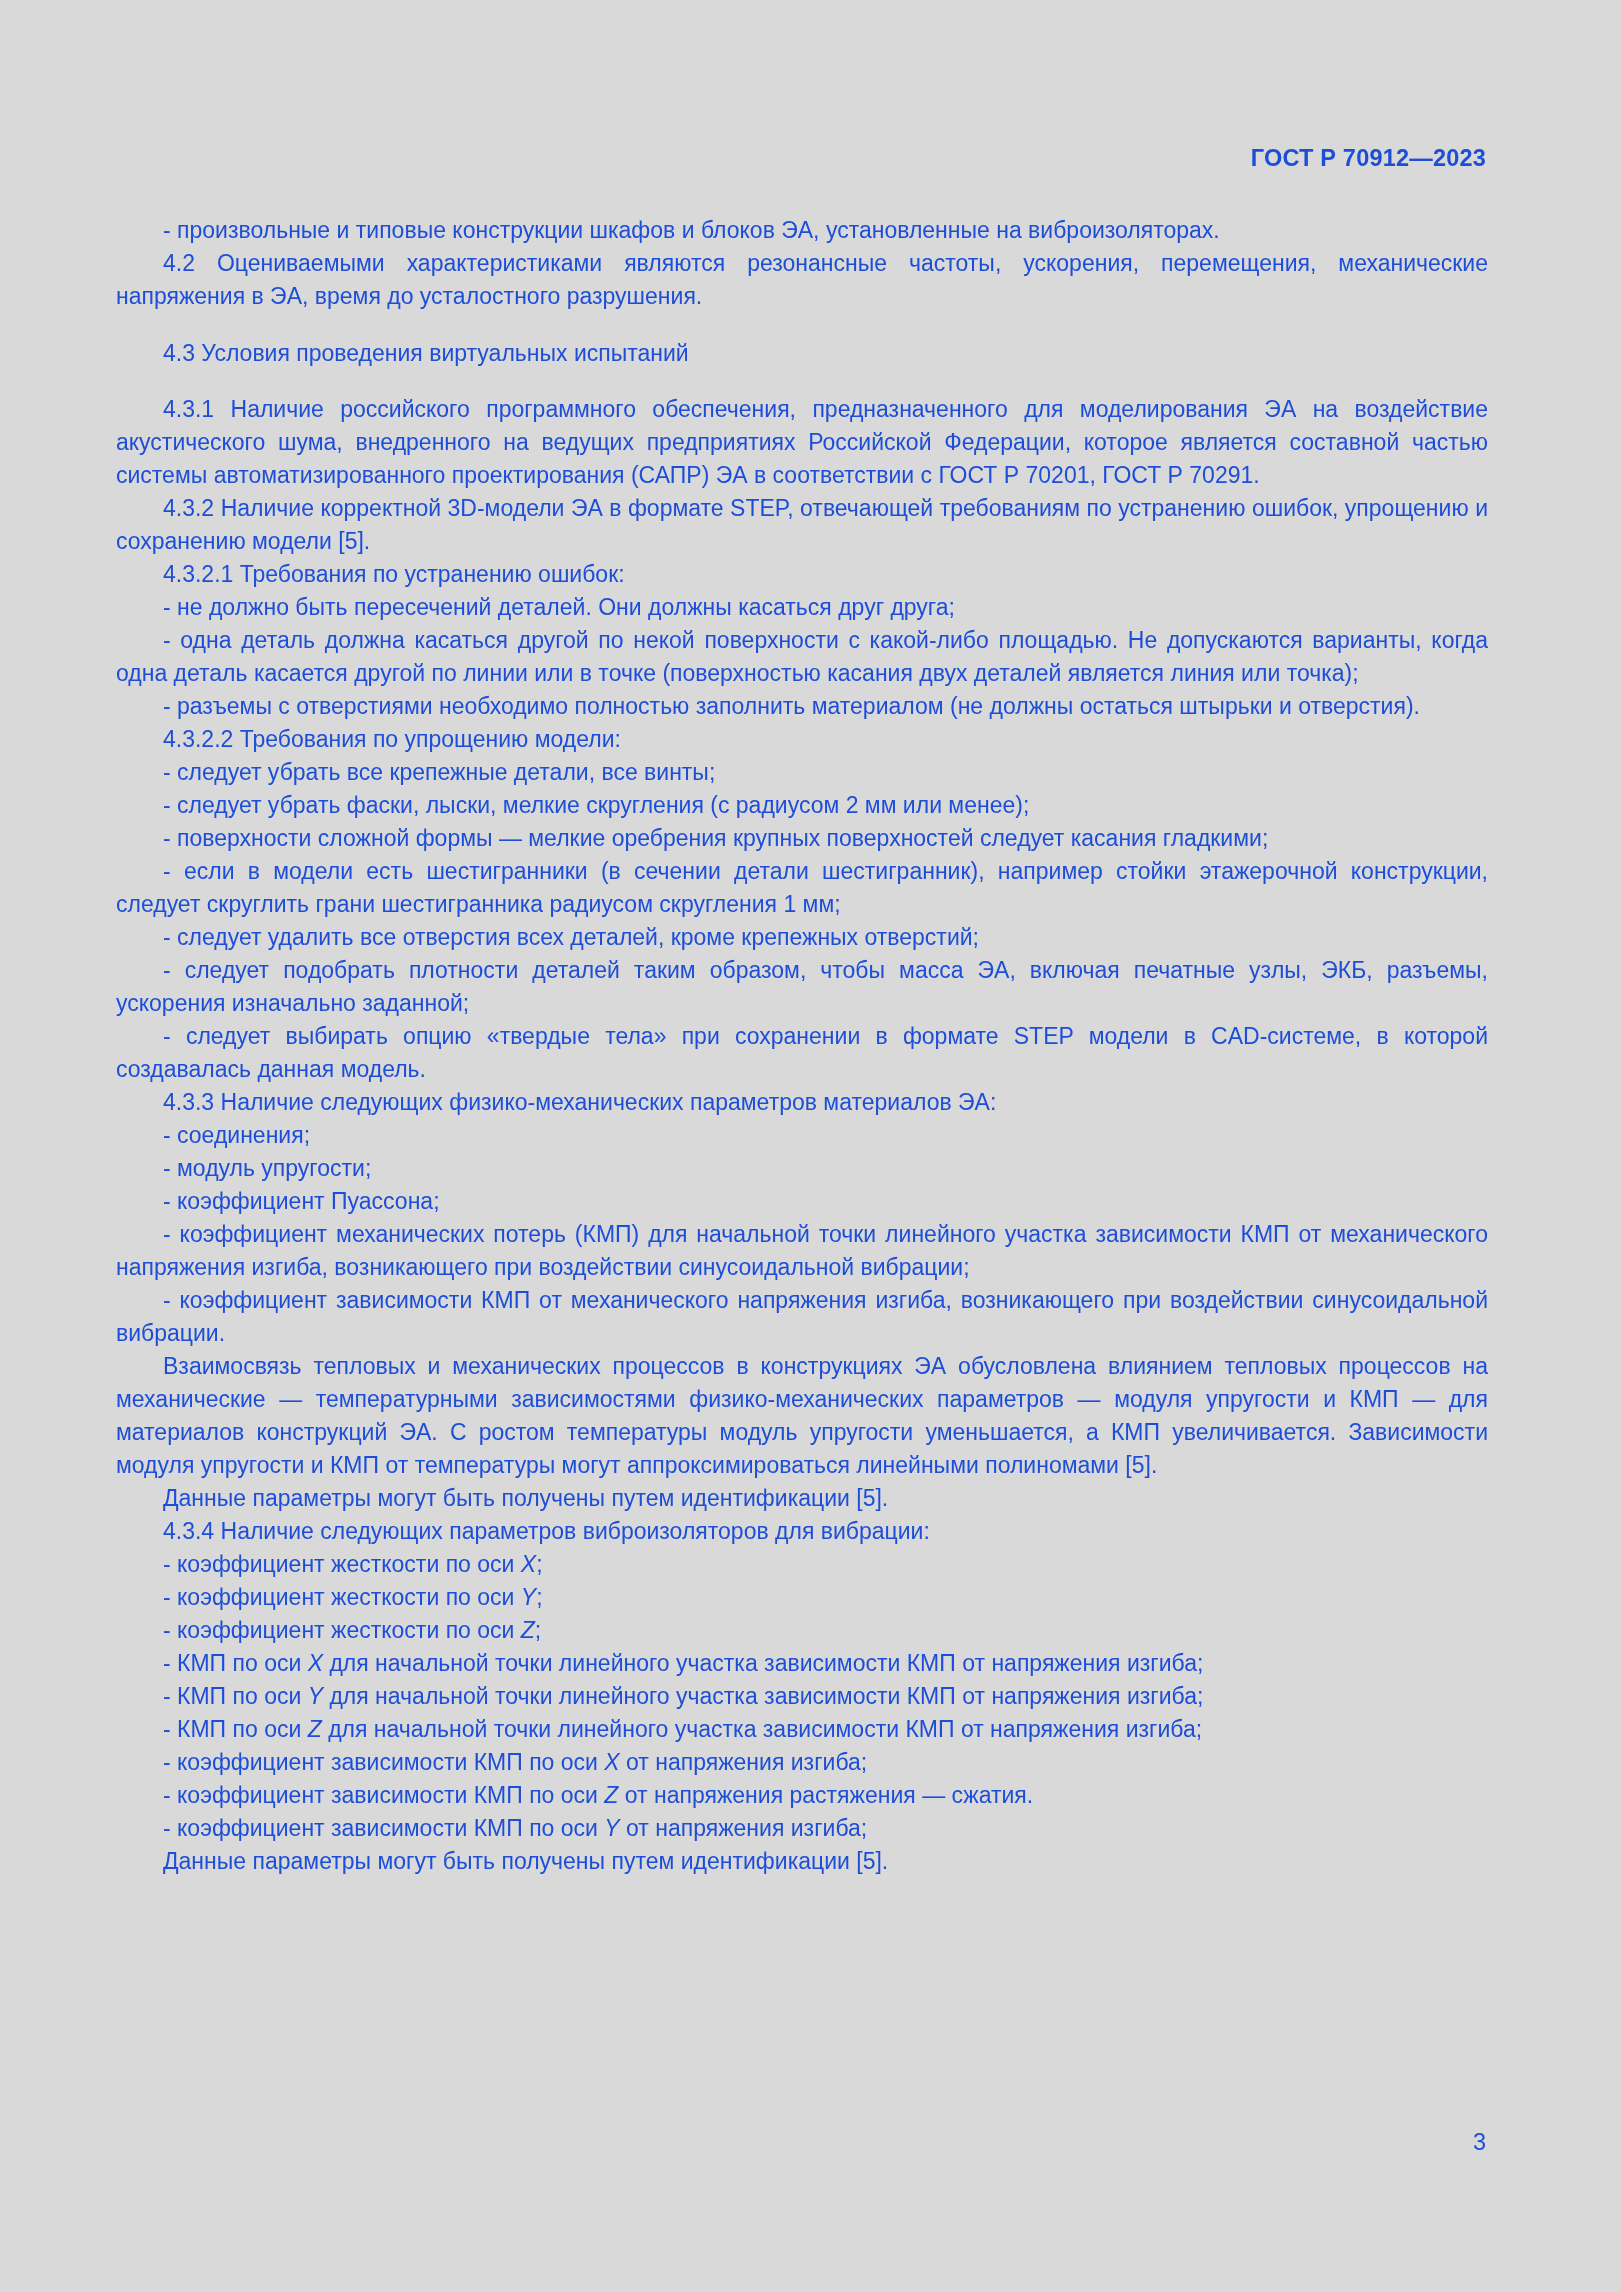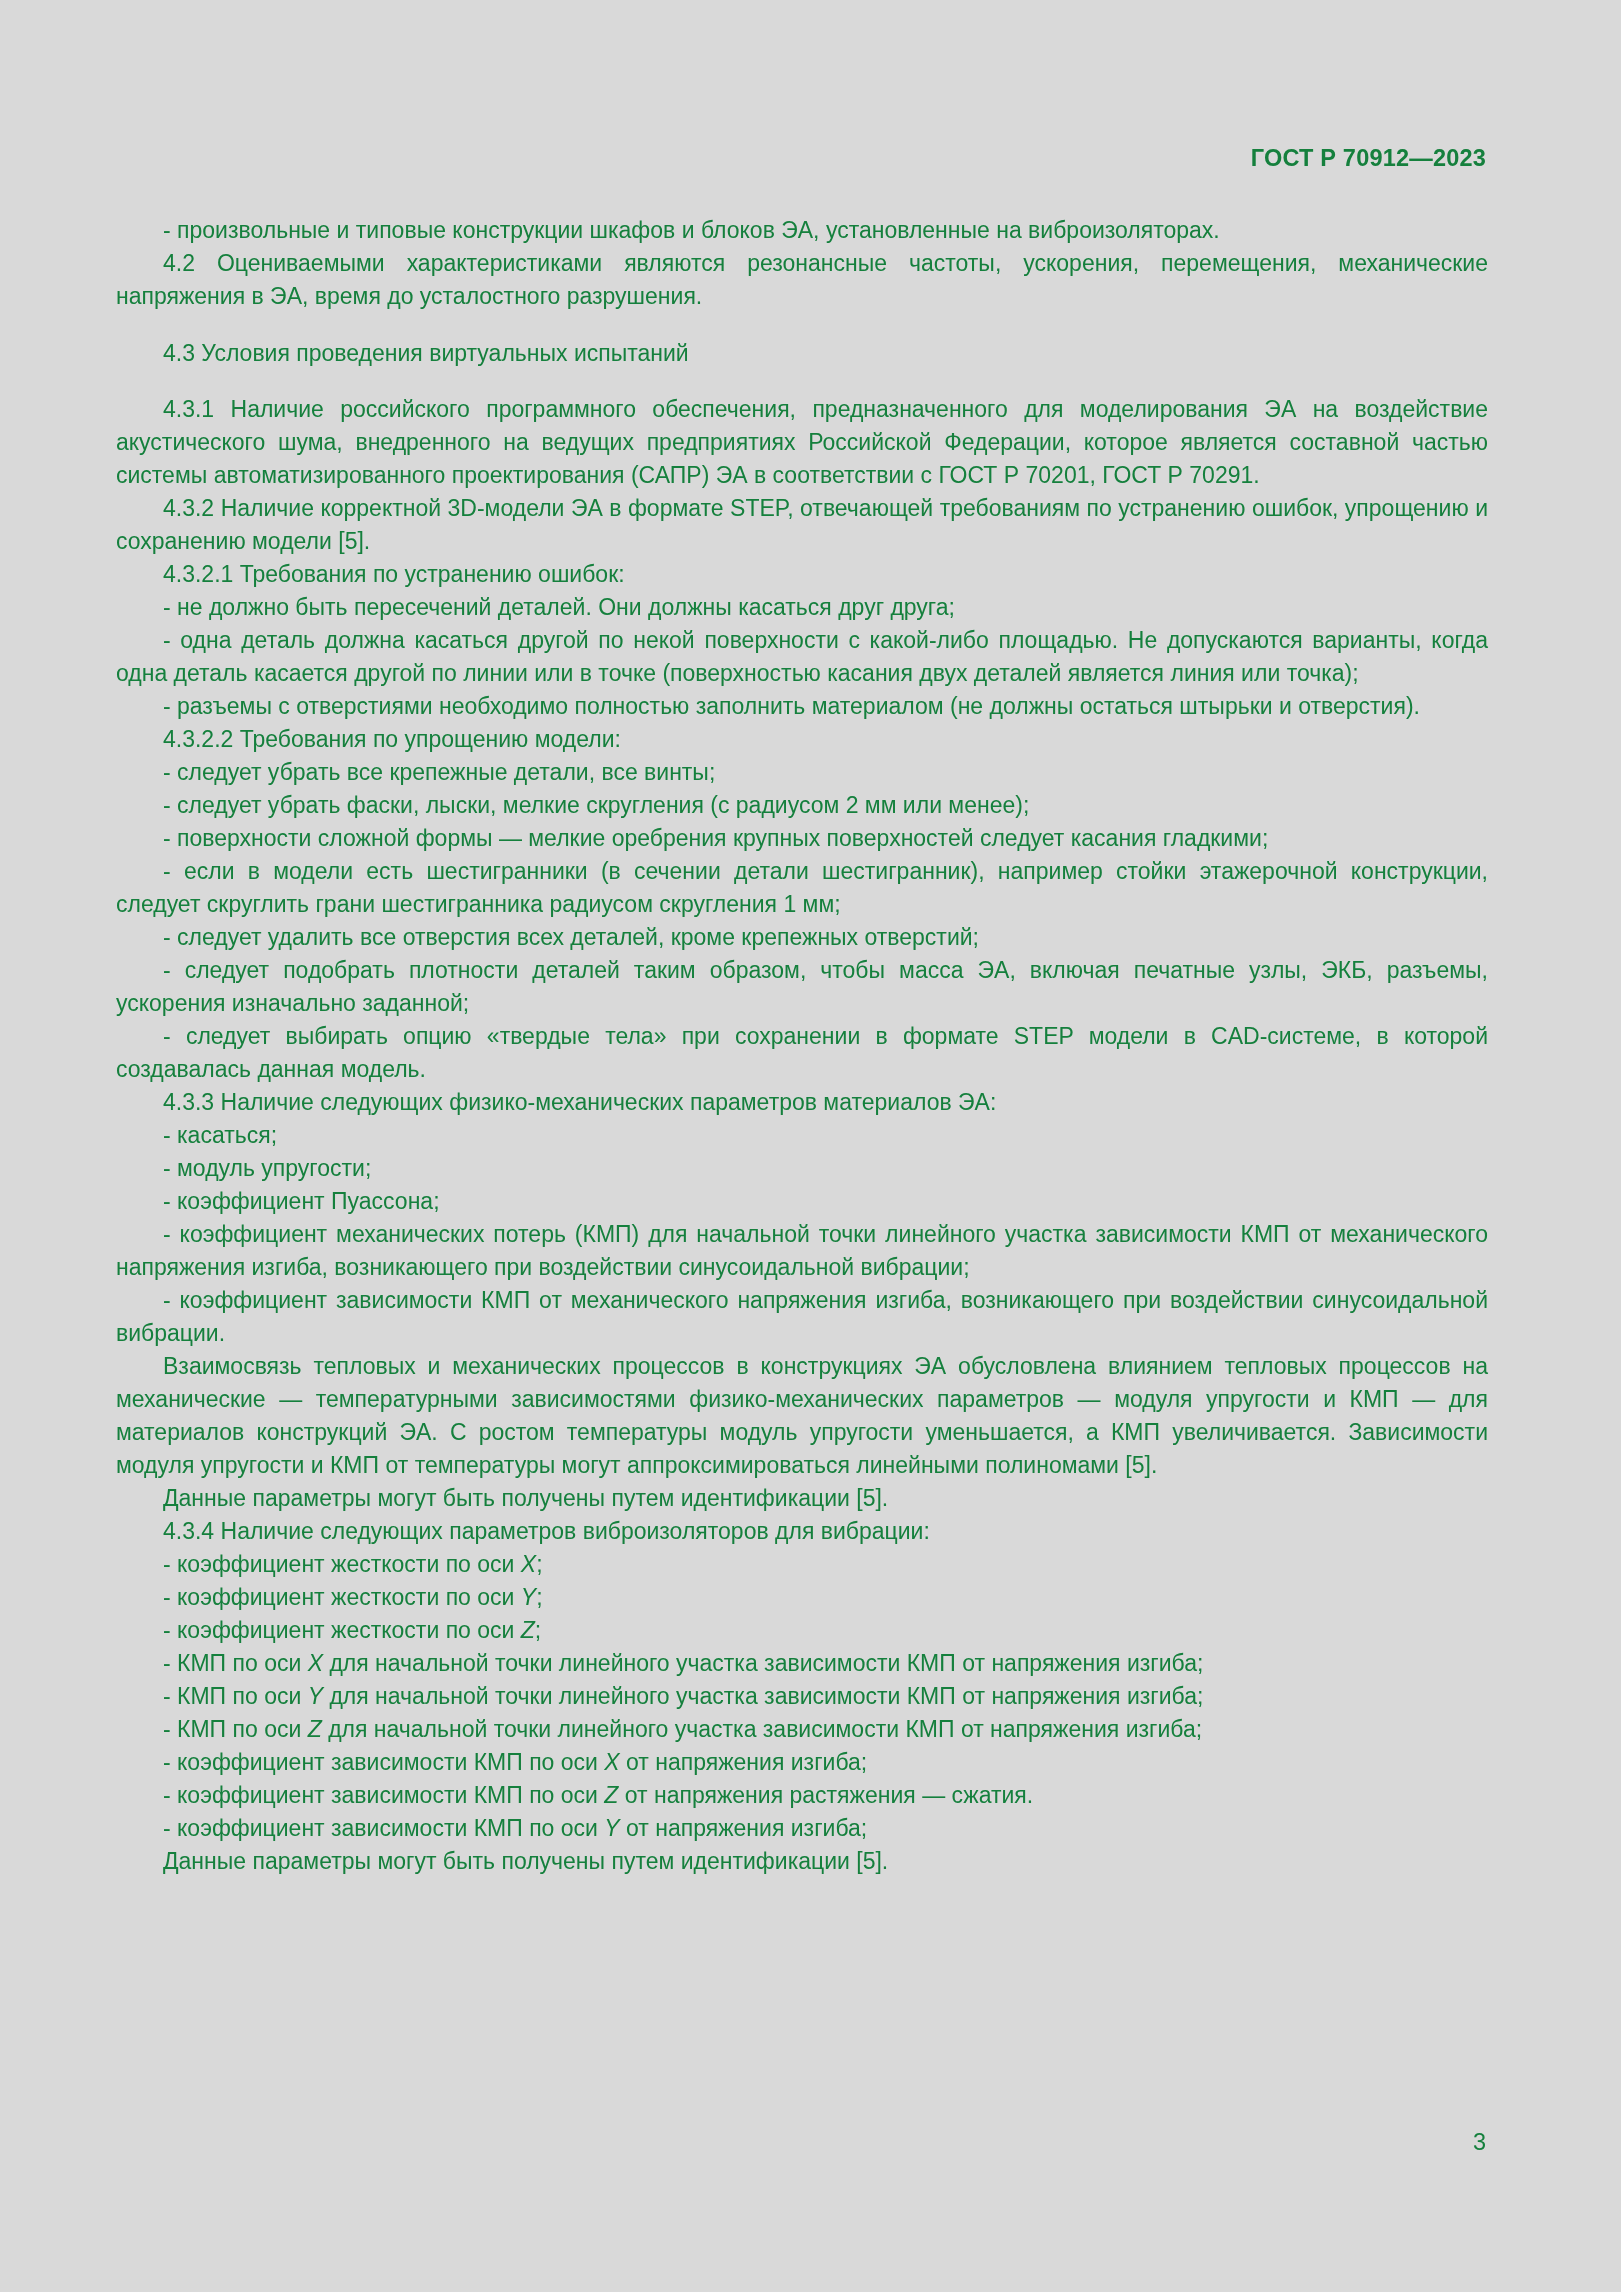--- a/index.html
+++ b/index.html
@@ -7,21 +7,21 @@
     padding: 0;
     background: #d9d9d9;
   }
   .page {
     width: 1621px;
     height: 2293px;
     box-sizing: border-box;
     background: #d9d9d9;
     position: relative;
     font-family: "Liberation Sans", sans-serif;
-    color: #15803d;
+    color: #1d4ed8;
     overflow: hidden;
     padding-left: 36px;
   }
   .sheet {
     position: absolute;
     left: 0;
     top: 0;
     width: 1621px;
     height: 2293px;
     background: #d9d9d9;
@@ -88,21 +88,21 @@
     <p class="dash">-  разъемы с отверстиями необходимо полностью заполнить материалом (не должны остаться штырьки и отверстия).</p>
     <p class="ind">4.3.2.2 Требования по упрощению модели:</p>
     <p class="dash">-  следует убрать все крепежные детали, все винты;</p>
     <p class="dash">-  следует убрать фаски, лыски, мелкие скругления (с радиусом 2 мм или менее);</p>
     <p class="dash">-  поверхности сложной формы — мелкие оребрения крупных поверхностей следует касания гладкими;</p>
     <p class="dash">-  если в модели есть шестигранники (в сечении детали шестигранник), например стойки этажерочной конструкции, следует скруглить грани шестигранника радиусом скругления 1 мм;</p>
     <p class="dash">-  следует удалить все отверстия всех деталей, кроме крепежных отверстий;</p>
     <p class="dash">-  следует подобрать плотности деталей таким образом, чтобы масса ЭА, включая печатные узлы, ЭКБ, разъемы, ускорения изначально заданной;</p>
     <p class="dash">-  следует выбирать опцию «твердые тела» при сохранении в формате STEP модели в CAD-системе, в которой создавалась данная модель.</p>
     <p class="ind">4.3.3 Наличие следующих физико-механических параметров материалов ЭА:</p>
-    <p class="dash">-  касаться;</p>
+    <p class="dash">-  соединения;</p>
     <p class="dash">-  модуль упругости;</p>
     <p class="dash">-  коэффициент Пуассона;</p>
     <p class="dash">-  коэффициент механических потерь (КМП) для начальной точки линейного участка зависимости КМП от механического напряжения изгиба, возникающего при воздействии синусоидальной вибрации;</p>
     <p class="dash">-  коэффициент зависимости КМП от механического напряжения изгиба, возникающего при воздействии синусоидальной вибрации.</p>
     <p class="ind">Взаимосвязь тепловых и механических процессов в конструкциях ЭА обусловлена влиянием тепловых процессов на механические — температурными зависимостями физико-механических параметров — модуля упругости и КМП — для материалов конструкций ЭА. С ростом температуры модуль упругости уменьшается, а КМП увеличивается. Зависимости модуля упругости и КМП от температуры могут аппроксимироваться линейными полиномами [5].</p>
     <p class="ind">Данные параметры могут быть получены путем идентификации [5].</p>
     <p class="ind">4.3.4 Наличие следующих параметров виброизоляторов для вибрации:</p>
     <p class="dash">-  коэффициент жесткости по оси <i>X</i>;</p>
     <p class="dash">-  коэффициент жесткости по оси <i>Y</i>;</p>
     <p class="dash">-  коэффициент жесткости по оси <i>Z</i>;</p>

